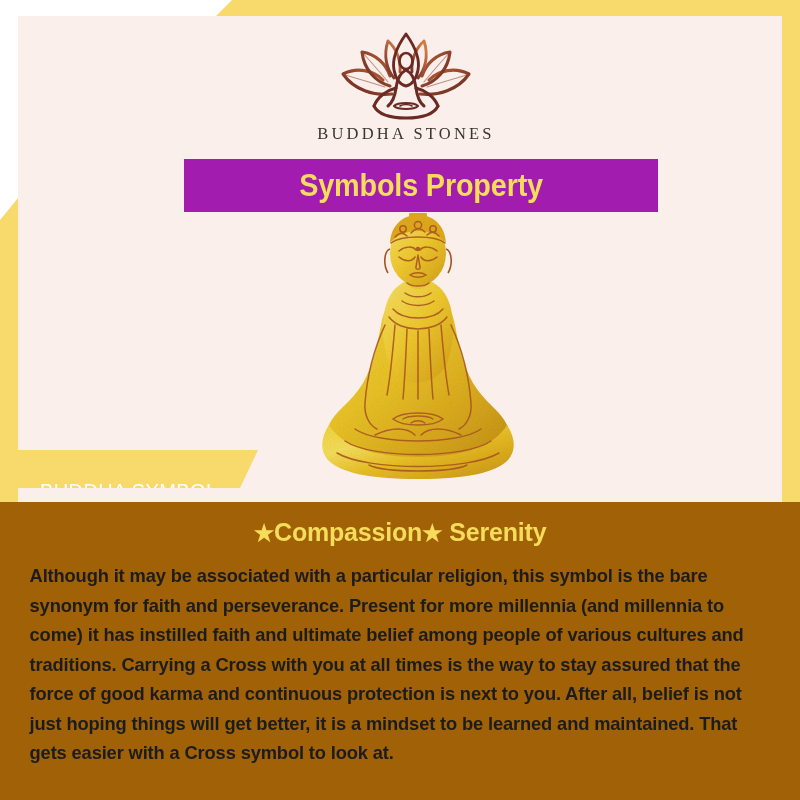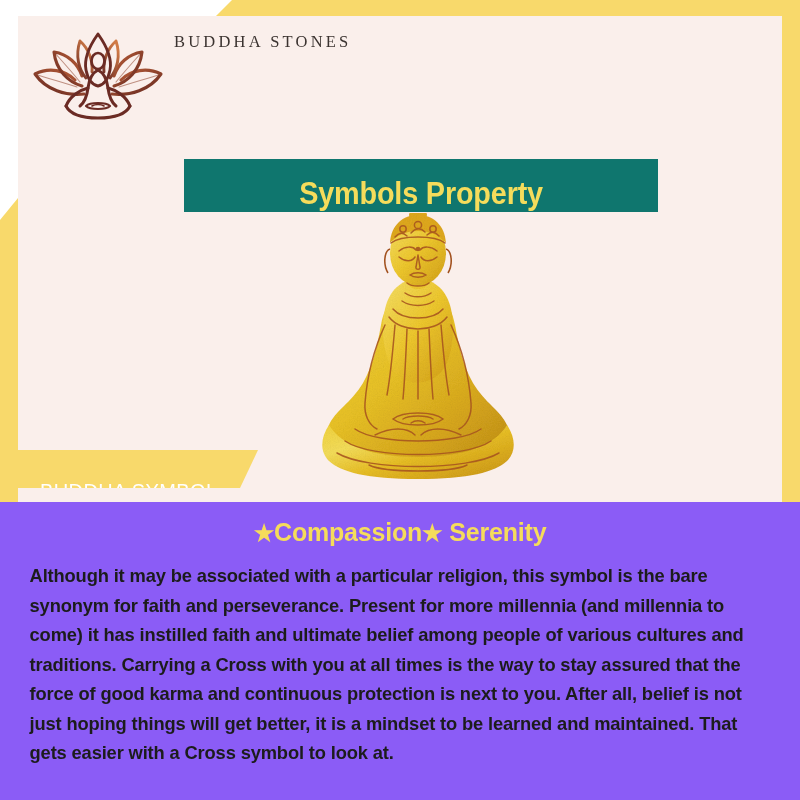--- a/index.html
+++ b/index.html
@@ -29,36 +29,36 @@
   }
 
   
   .hero{
     position:absolute;left:18px;top:16px;right:18px;height:486px;
     background:var(--pink);
   }
 
   
   .logo-wrap{
-    position:absolute;left:4px;right:0;top:14px;
-    display:flex;flex-direction:row;align-items:flex-start;
+    position:absolute;left:12px;right:0;top:14px;
+    display:flex;flex-direction:column;align-items:center;
   }
   .logo-mark{width:152px;height:92px;display:block;}
   .logo-word{
     margin-top:2px;
     font-family:"Liberation Serif", serif;
     font-size:16.5px;letter-spacing:3.2px;color:#3b3330;
     font-weight:400;white-space:nowrap;
   }
 
   
   .title-plaque{
     position:absolute;left:166px;top:143px;width:474px;height:53px;
-    background:#0f766e;
-    display:flex;align-items:flex-end;justify-content:center;
+    background:#a21caf;
+    display:flex;align-items:center;justify-content:center;
   }
   .title-text{
     font-size:31px;font-weight:bold;color:var(--title-yellow);
     letter-spacing:-0.2px;white-space:nowrap;
     transform:scaleX(0.93);
   }
 
   
   .statue{
     position:absolute;left:297px;top:197px;width:206px;height:294px;
@@ -72,21 +72,21 @@
     clip-path:polygon(0 0, 100% 0, calc(100% - 18px) 100%, 0 100%);
     display:flex;align-items:center;
   }
   .ribbon-text{
     color:#ffffff;font-size:20px;letter-spacing:0.4px;
     padding-left:22px;font-weight:400;white-space:nowrap;margin-top:44px;
   }
 
   
   .body-section{
-    position:absolute;left:0;top:502px;width:800px;height:298px;background:#8b5cf6;
+    position:absolute;left:0;top:502px;width:800px;height:298px;background:#a16207;
   }
   .tagline{
     margin:0;padding-top:16px;text-align:center;
     font-size:25px;font-weight:bold;color:var(--title-yellow);
     letter-spacing:-0.2px;white-space:nowrap;
   }
   .tagline .star{font-size:23px;}
   .paragraph{
     margin:0;padding:14px 30px 0 30px;
     font-size:18.6px;line-height:29.5px;color:#1c1c1c;

